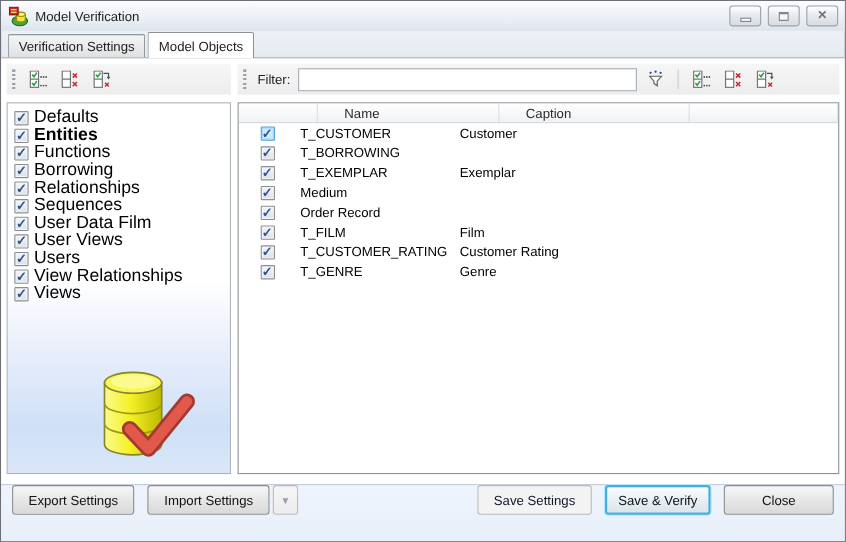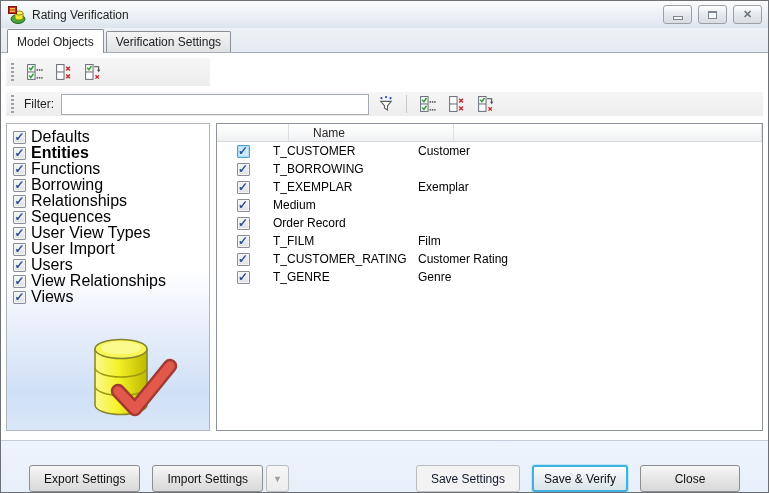--- a/index.html
+++ b/index.html
@@ -43,21 +43,21 @@
   }
   .tab.active{
     height:24px; background:#fff; margin-bottom:-1px; position:relative; z-index:3;
   }
 
   
   .page{
     height:388px; background:#fff; border-top:1px solid #a7adb4;
     display:flex; flex-direction:column; padding:5px 5px 9px; position:relative; z-index:1;
   }
-  .toolbars{ display:flex; gap:6px; margin-bottom:7px;flex-direction:column; }
+  .toolbars{ display:flex; gap:6px; margin-bottom:7px; }
   .toolbar{
     height:28px; background:linear-gradient(#f6f6f6,#ededed);
     display:flex; align-items:center; padding:0 4px; gap:5px;
   }
   .toolbar.left{ width:204px; }
   .toolbar.right{ flex:1; }
   .grip{
     width:3px; height:18px; margin:0 3px 0 1px;
     background-image:repeating-linear-gradient(to bottom,#9aa1a9 0 2px,transparent 2px 4px);
   }
@@ -111,21 +111,21 @@
   .trow{ display:flex; height:18px; align-items:center; font-size:12px; color:#000; }
   .col-check{ width:52px; display:flex; justify-content:center; }
   .col-name{ width:145px; padding-left:4px; }
   .col-caption{ width:153px; padding-left:4px; }
   .col-rest{ flex:1; }
 
   
   .footer{
     height:52px; background:linear-gradient(#eef4fc,#e7effa);
     border-top:1px solid #c3cddb;
-    display:flex; align-items:flex-end; padding:0 28px;
+    display:flex; align-items:flex-start; padding:0 10px;
   }
   .btn{
     height:27px; border:1px solid #8d8d8d; border-radius:3px;
     background:linear-gradient(#f7f7f7,#e7e7e7 48%,#d9d9d9);
     font-size:12px; color:#111; padding:0 14px; cursor:pointer;
     font-family:"Liberation Sans",sans-serif;
   }
   .btn.drop{ width:23px; padding:0; margin-left:3px; color:#9aa0a6; border-color:#b9bcc0; background:linear-gradient(#f6f6f6,#ececec); font-size:9px; }
   .btn.disabled{ color:#0f172a; border-color:#bcbcbc; background:#f3f3f3; cursor:default; }
   .btn.default{
@@ -145,37 +145,37 @@
     <span class="app-icon">
       <svg width="18" height="18" viewBox="0 0 18 18">
         <ellipse cx="10" cy="13" rx="7" ry="4.5" fill="#4aa33c" stroke="#1e6b1e"></ellipse>
         <path d="M7 7 h8 v5 a4 2 0 0 1 -8 0 Z" fill="#efe92f" stroke="#8f8a10"></path>
         <ellipse cx="11" cy="7" rx="4" ry="2" fill="#f8f565" stroke="#8f8a10"></ellipse>
         <rect x="0.5" y="0.5" width="8" height="7" fill="#cc2a2a" stroke="#7d1414"></rect>
         <rect x="2" y="2.2" width="5" height="1.2" fill="#f3e24a"></rect>
         <rect x="2" y="4.6" width="5" height="1.2" fill="#f3e24a"></rect>
       </svg>
     </span>
-    <span class="title">Rating Verification</span>
+    <span class="title">Model Verification</span>
     <div class="win-controls">
       <div class="win-btn">
           <span class="glyph-min"></span>
         </div>
       <div class="win-btn">
           <span class="glyph-max"></span>
         </div>
       <div class="win-btn">
           <span class="glyph-close">✕</span>
         </div>
     </div>
   </div>
 
   <div class="tabstrip">
+    <div class="tab">Verification Settings</div>
     <div class="tab active">Model Objects</div>
-    <div class="tab">Verification Settings</div>
   </div>
 
   <div class="page">
 
     <div class="toolbars">
 
       <div class="toolbar left">
         <span class="grip"></span>
         <button class="tb-btn">
           <svg width="17" height="17" viewBox="0 0 16 16">
@@ -282,25 +282,25 @@
           <div class="cb-item">
               <span class="checkbox">✓</span>
               <span class="cb-label">Relationships</span>
             </div>
           <div class="cb-item">
               <span class="checkbox">✓</span>
               <span class="cb-label">Sequences</span>
             </div>
           <div class="cb-item">
               <span class="checkbox">✓</span>
-              <span class="cb-label">User View Types</span>
-            </div>
-          <div class="cb-item">
-              <span class="checkbox">✓</span>
-              <span class="cb-label">User Import</span>
+              <span class="cb-label">User Data Film</span>
+            </div>
+          <div class="cb-item">
+              <span class="checkbox">✓</span>
+              <span class="cb-label">User Views</span>
             </div>
           <div class="cb-item">
               <span class="checkbox">✓</span>
               <span class="cb-label">Users</span>
             </div>
           <div class="cb-item">
               <span class="checkbox">✓</span>
               <span class="cb-label">View Relationships</span>
             </div>
           <div class="cb-item">
@@ -325,20 +325,21 @@
             <path d="M39 57 L56 75 L91 32" fill="none" stroke="#a33a31" stroke-width="14.5" stroke-linecap="round" stroke-linejoin="round"></path>
             <path d="M39 57 L56 75 L91 32" fill="none" stroke="#e2584b" stroke-width="9.5" stroke-linecap="round" stroke-linejoin="round"></path>
           </svg>
         </div>
       </div>
 
       <div class="table-panel">
         <div class="thead">
           <div class="cell col-check"></div>
           <div class="cell col-name">Name</div>
+          <div class="cell col-caption">Caption</div>
           <div class="cell col-rest"></div>
         </div>
         <div class="trow">
           <div class="col-check">
               <span class="checkbox focused">✓</span>
             </div>
           <div class="col-name">T_CUSTOMER</div>
           <div class="col-caption">Customer</div>
         </div>
         <div class="trow">

